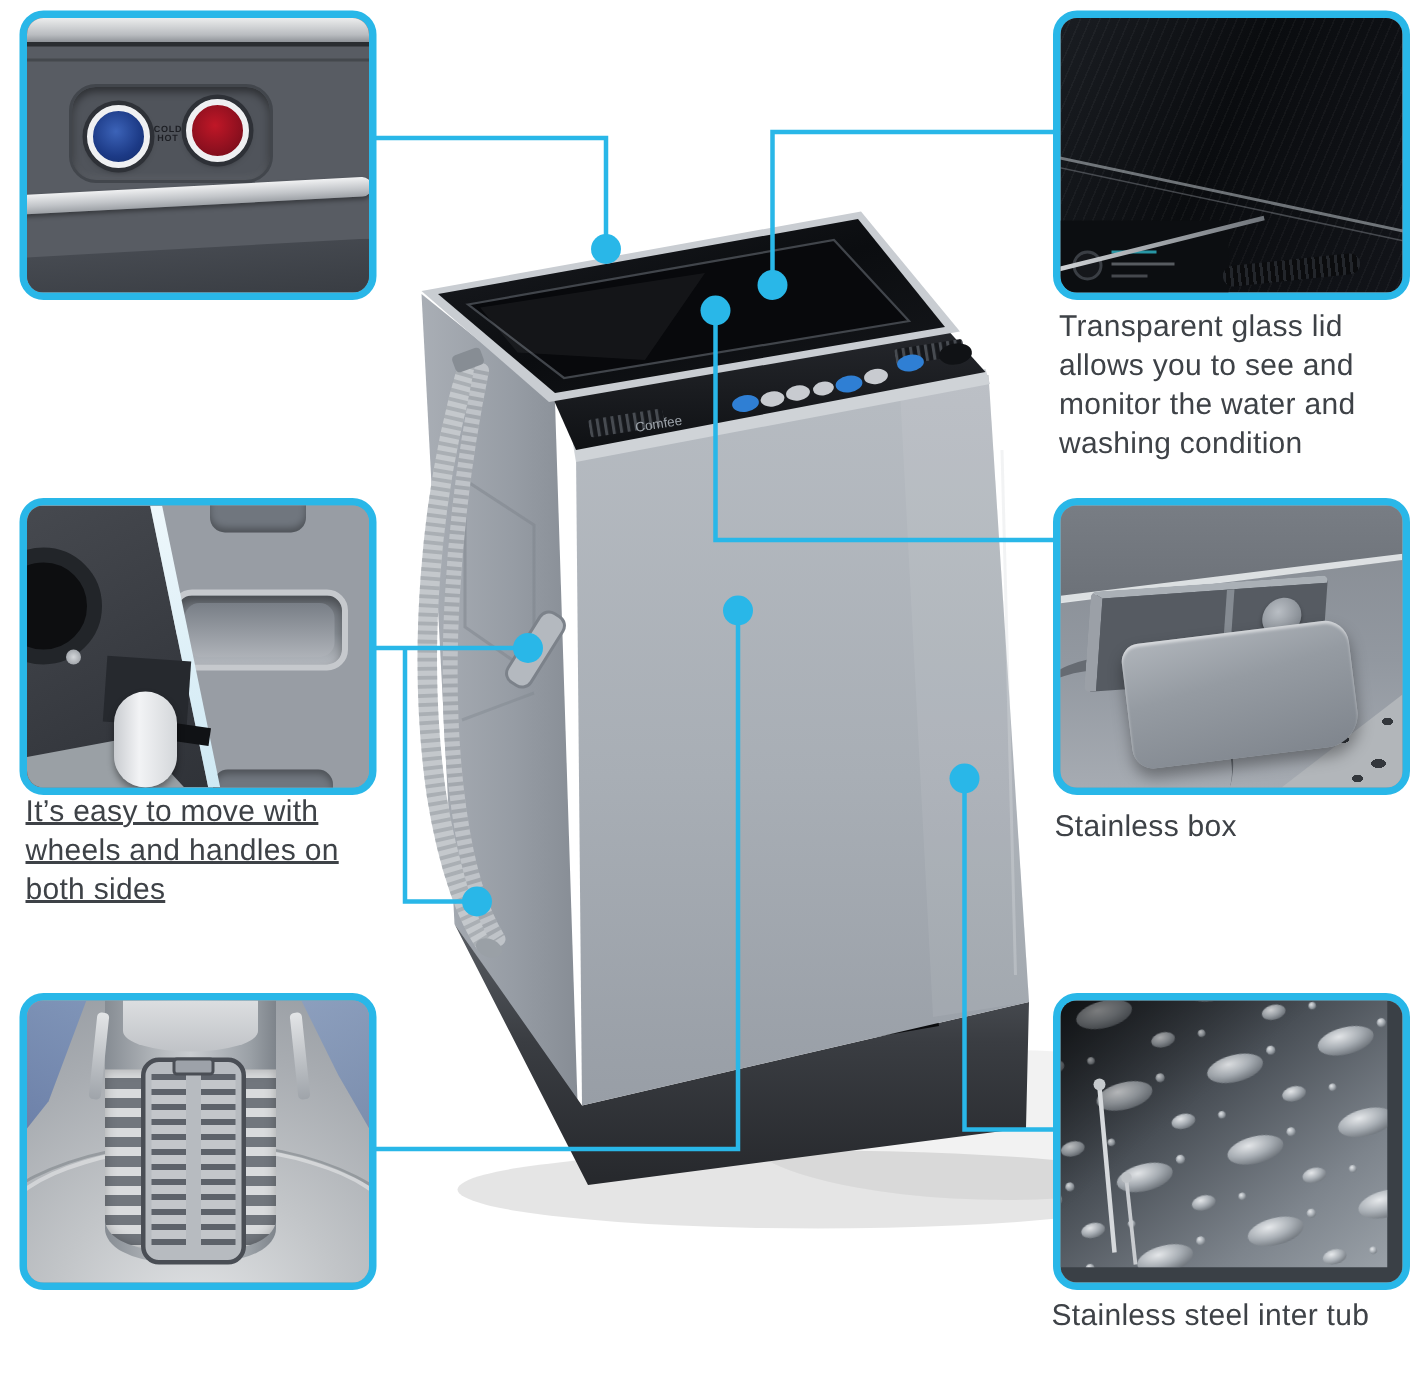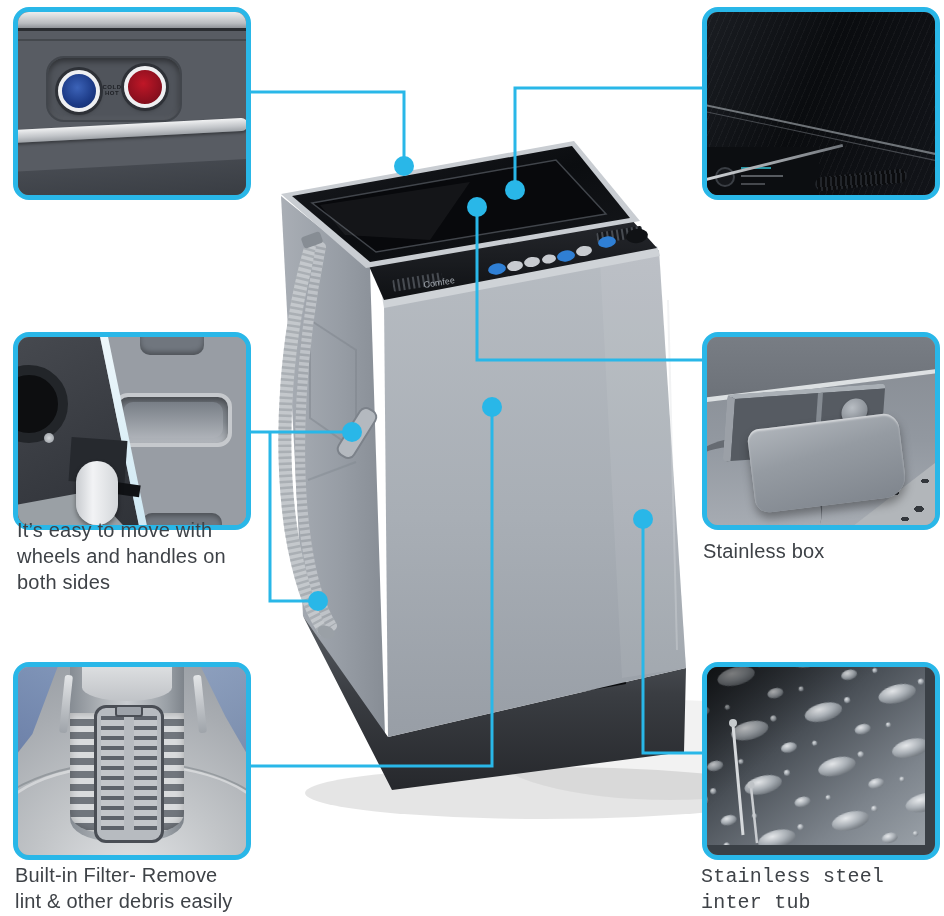--- a/index.html
+++ b/index.html
@@ -23,24 +23,24 @@
   }
   
   .card-inlet{left:13px;top:7px;width:228px;height:183px;}
   .card-lid{left:702px;top:7px;width:228px;height:183px;}
   .card-wheels{left:13px;top:332px;width:228px;height:188px;}
   .card-detergent{left:702px;top:332px;width:228px;height:188px;}
   .card-filter{left:13px;top:662px;width:228px;height:188px;}
   .card-tub{left:702px;top:662px;width:228px;height:188px;}
   .label-inlet{left:17px;top:206px;width:240px;}
   .label-lid{left:706px;top:205px;width:236px;}
-  .label-wheels{left:17px;top:517px;width:252px;}
+  .label-wheels{left:17px;top:528px;width:252px;text-decoration:underline;}
   .label-detergent{left:703px;top:538px;width:230px;}
   .label-filter{left:15px;top:862px;width:262px;}
-  .label-tub{left:701px;top:864px;width:242px;font-family:Liberation Mono, monospace;}
+  .label-tub{left:701px;top:864px;width:242px;}
 
   
   .p1{background:#585c63;}
   .p1-topbar{position:absolute;left:0;top:0;width:100%;height:16px;
     background:linear-gradient(#eceded,#b9bcc0 70%,#8f9398);border-bottom:3px solid #2a2d31;}
   .p1-line2{position:absolute;left:0;top:27px;width:100%;height:2px;background:#3a3d42;opacity:.65;}
   .p1-recess{position:absolute;left:28px;top:44px;width:132px;height:62px;border-radius:18px;
     background:#50545b;border:2px solid #42464c;
     box-shadow:inset 0 3px 6px rgba(0,0,0,.45), inset 0 -2px 4px rgba(255,255,255,.08);}
   .p1-port{position:absolute;width:34px;height:34px;border-radius:50%;border:4px solid #eff0f2;
@@ -390,21 +390,23 @@
         <rect width="218" height="178" fill="url(#dimples)" opacity="0.9"></rect>
         <rect width="218" height="178" fill="url(#shadeG)"></rect>
         <line x1="26" y1="58" x2="36" y2="168" stroke="#d6d9dc" stroke-width="3"></line>
         <circle cx="26" cy="56" r="4" fill="#c6cacd"></circle>
         <line x1="44" y1="120" x2="50" y2="176" stroke="#c9ccd0" stroke-width="2.5"></line>
         <circle cx="44" cy="118" r="3.5" fill="#bfc3c7"></circle>
       </svg>
     </div>
   </div>
 
+  <div class="feature-label label-lid">Transparent glass lid
+allows you to see and
+monitor the water and
+washing condition</div>
   <div class="feature-label label-wheels">It’s easy to move with
 wheels and handles on
 both sides</div>
   <div class="feature-label label-detergent">Stainless box</div>
-  <div class="feature-label label-filter">Built-in Filter- Remove
-lint &amp; other debris easily</div>
   <div class="feature-label label-tub">Stainless steel inter tub</div>
 
 </div>
 
 </body></html>

